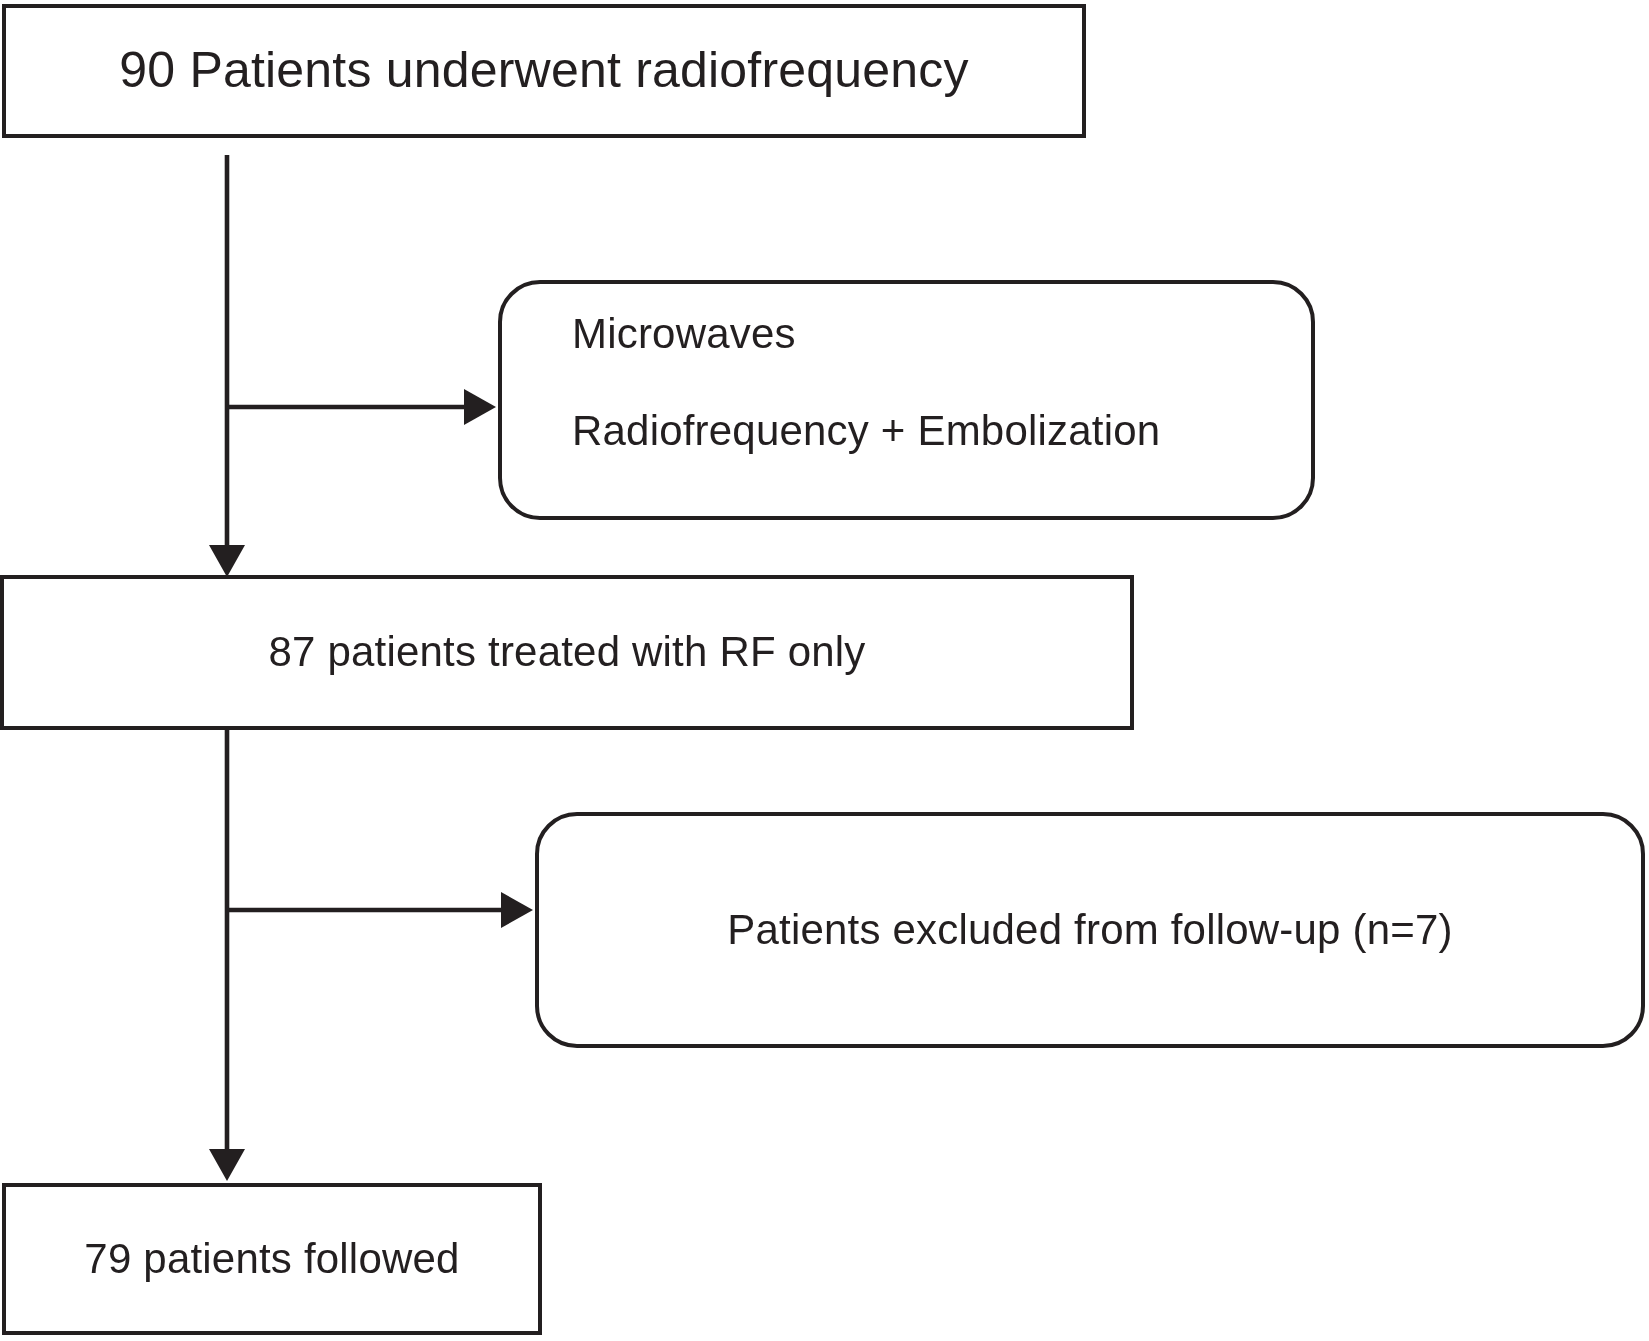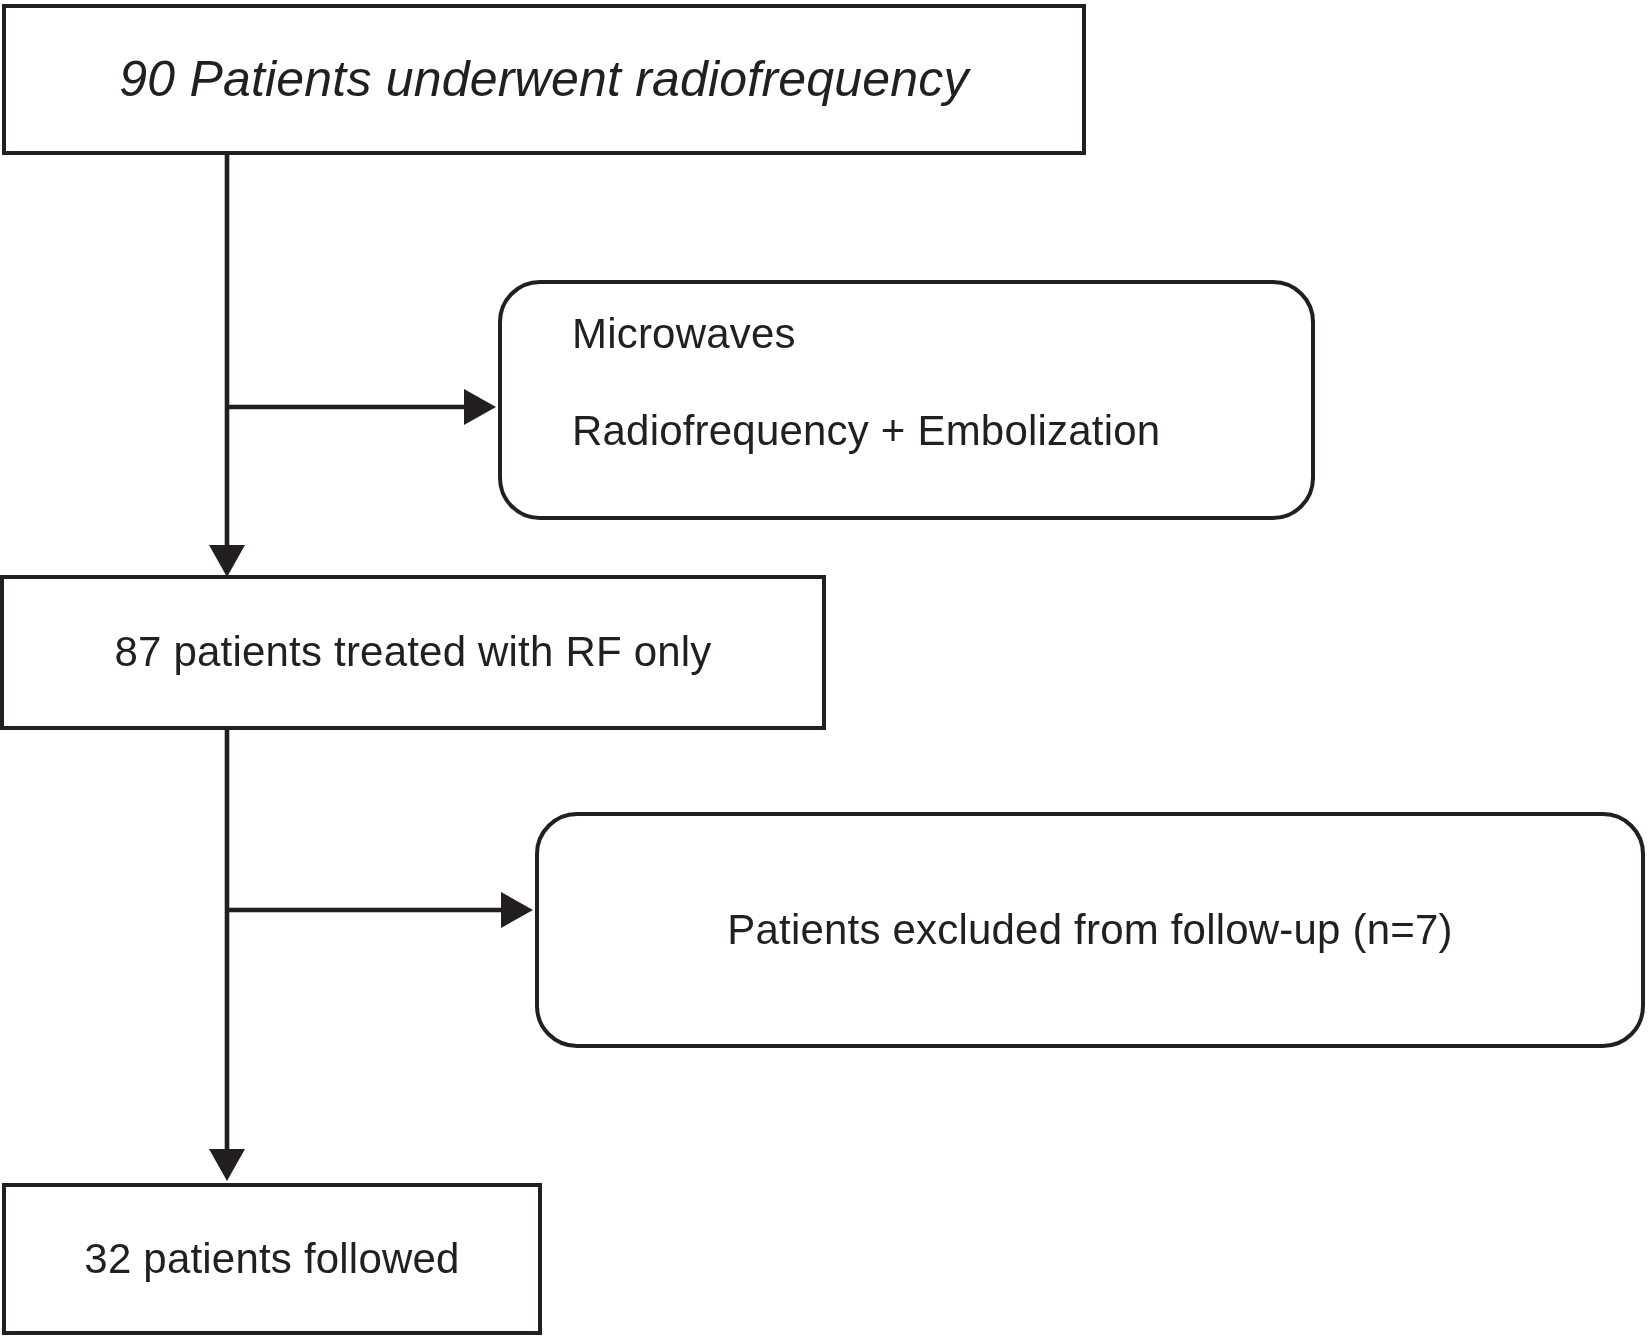--- a/index.html
+++ b/index.html
@@ -46,41 +46,40 @@
     text-align:center;
     font-size:42px;
     line-height:1.15;
     letter-spacing:0.2px;
   }
   .round{
     border-radius:42px;
   }
   .node-start{
     left:2px; top:4px;
-    width:1084px; height:151px;
+    width:1084px; height:134px;
     font-size:50px;
-    font-style:italic;
   }
   .node-other{
     left:498px; top:280px;
     width:817px; height:240px;
     display:block;
     text-align:left;
     padding:23px 20px 0 70px;
   }
   .node-other .bline{
     line-height:54px;
     white-space:nowrap;
   }
   .node-other .line2{
     margin-top:43px;
   }
   .node-rfonly{
     left:0px; top:575px;
-    width:826px; height:155px;
+    width:1134px; height:155px;
   }
   .node-excluded{
     left:535px; top:812px;
     width:1110px; height:236px;
   }
   .node-followed{
     left:2px; top:1183px;
     width:540px; height:152px;
   }
 </style>
@@ -115,16 +114,16 @@
 
   <div class="node node-rfonly">
     <span>87 patients treated with RF only</span>
   </div>
 
   <div class="node round node-excluded">
     <span>Patients excluded from follow-up (n=7)</span>
   </div>
 
   <div class="node node-followed">
-    <span>32 patients followed</span>
+    <span>79 patients followed</span>
   </div>
 
 </div>
 
 </body></html>

